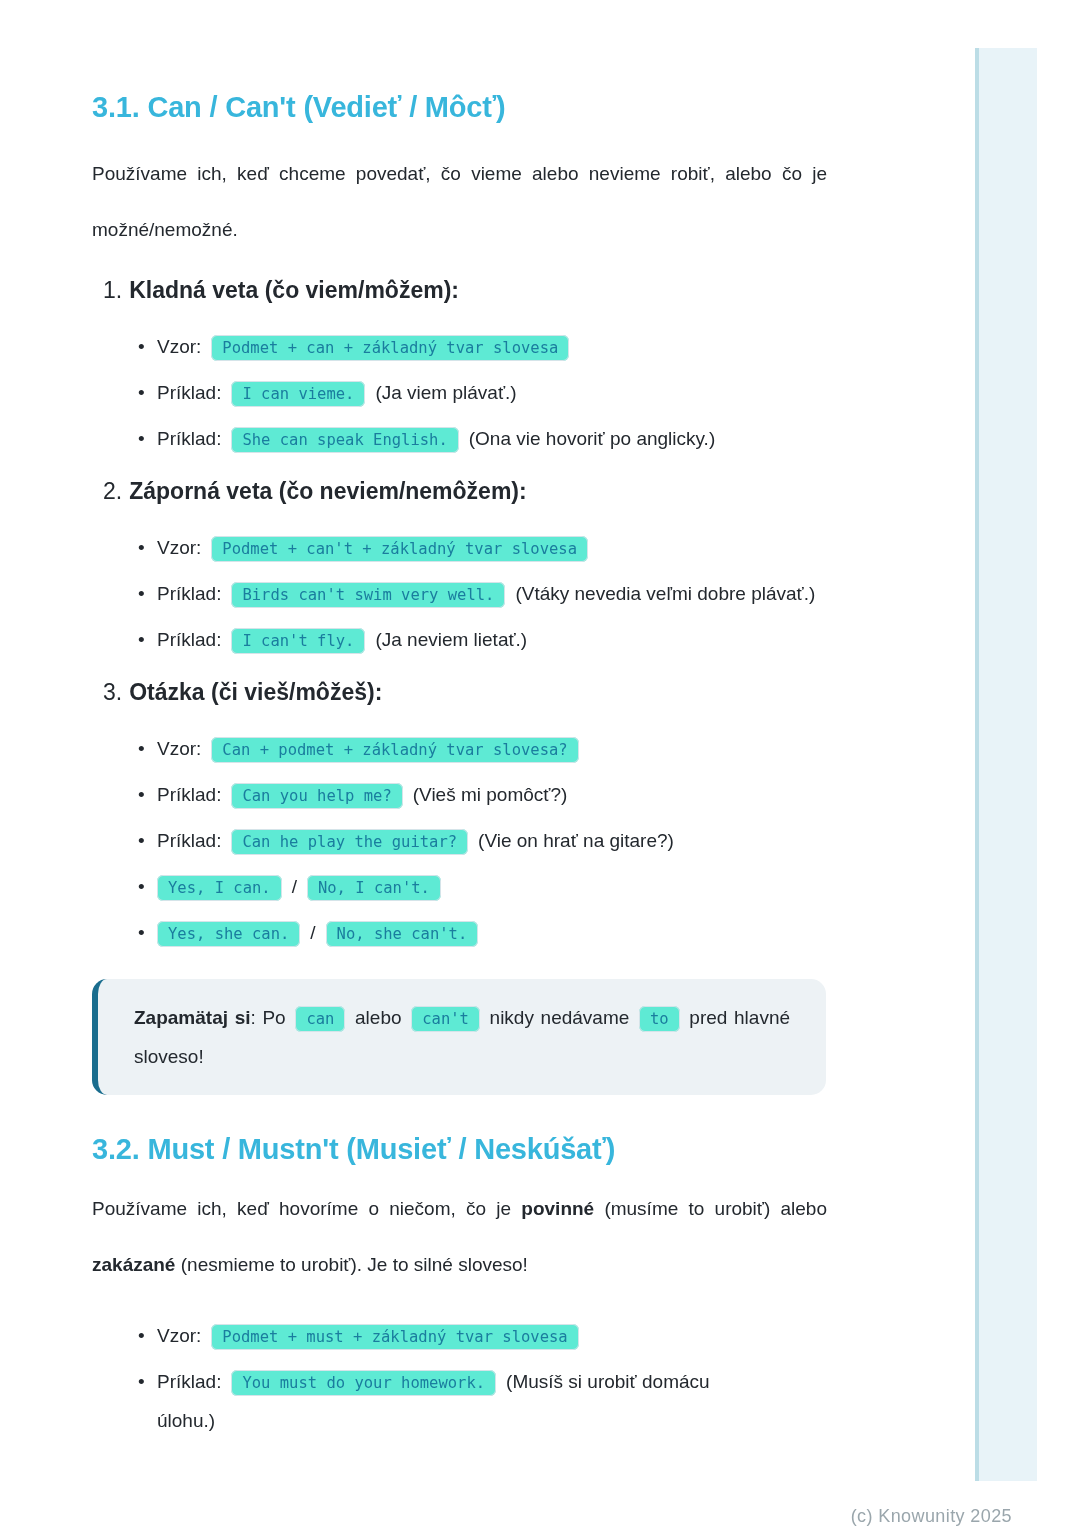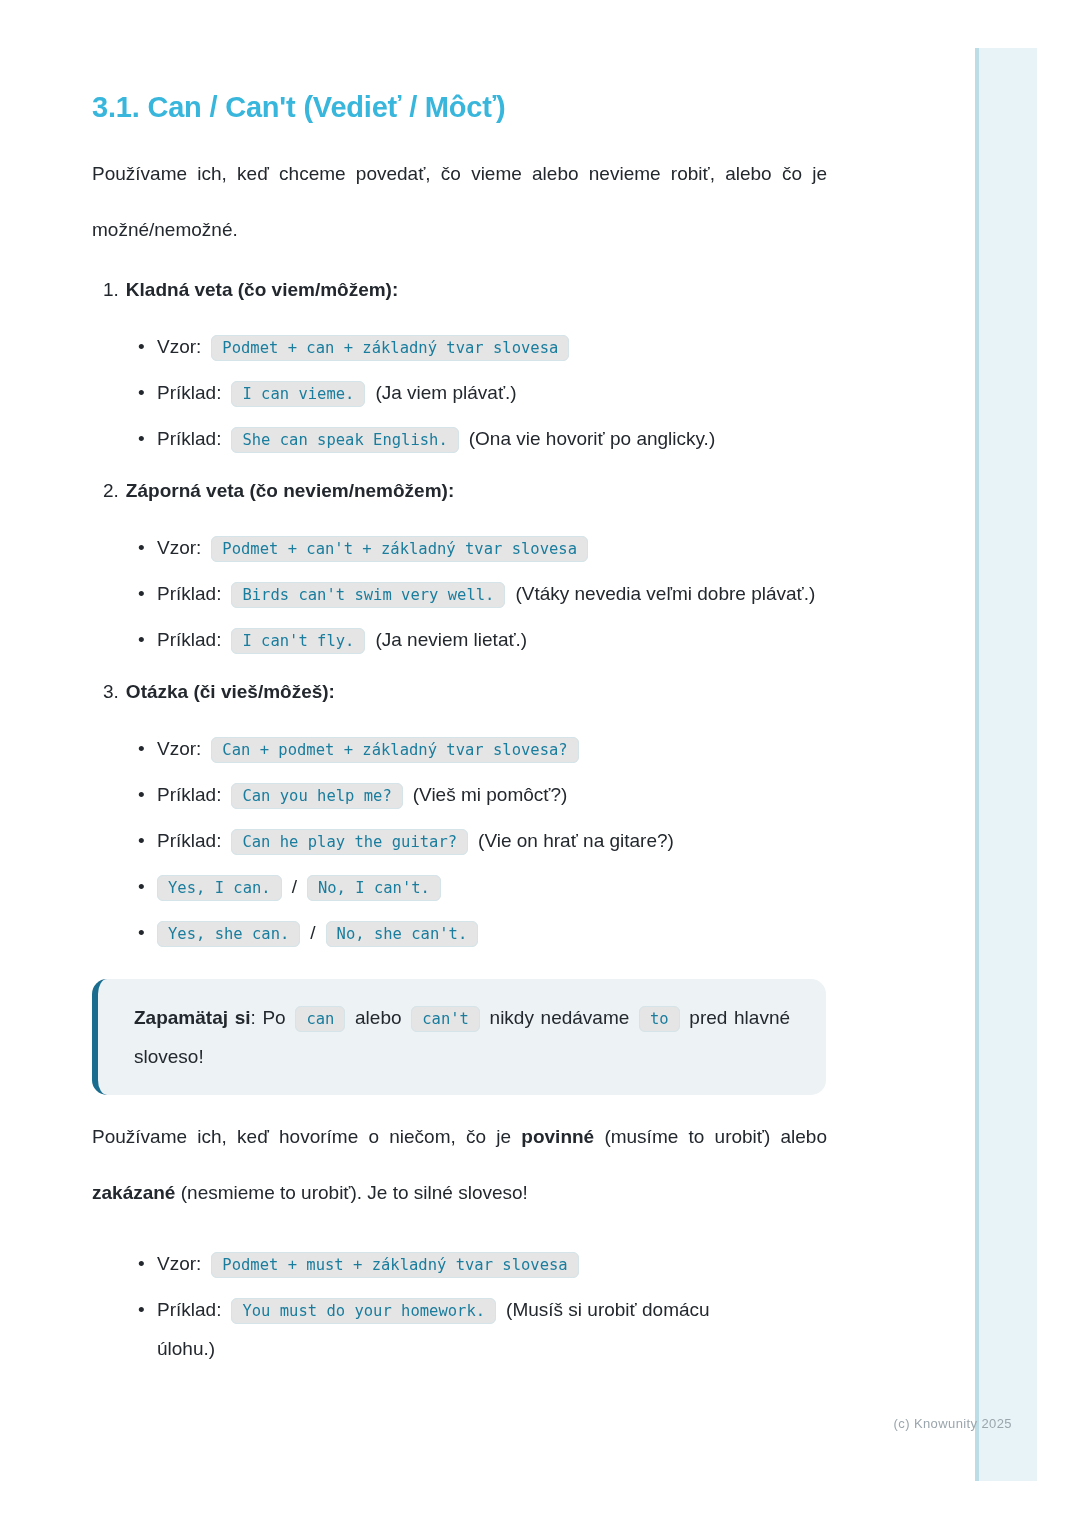--- a/index.html
+++ b/index.html
@@ -5,47 +5,47 @@
   html,body { margin:0; padding:0; background:#ffffff; }
   .page {
     position:relative; width:1080px; height:1528px; background:#ffffff;
     font-family:"Liberation Sans", sans-serif; color:#23282e; overflow:hidden;
   }
   .edge-strip {
     position:absolute; left:975px; top:48px; width:58px; height:1433px;
     background:#e8f3f8; border-left:4px solid #bcdde6; z-index:1;
   }
   .watermark {
-    position:absolute; top:1416px; right:68px; z-index:3;
-    font-size:13px; color:#9aa6ac; letter-spacing:0.4px;
+    position:absolute; top:1506px; right:68px; z-index:3;
+    font-size:18px; color:#9aa6ac; letter-spacing:0.4px;
   }
   .content { position:absolute; left:92px; top:0; width:735px; padding-top:52px; z-index:2;margin-top:38px; }
 
   .h { margin:0; font-size:29px; line-height:34px; font-weight:700; color:#38b6dc; letter-spacing:-0.2px; }
   .h.second { margin-top:36px; line-height:36px; }
 
   .intro { margin:22px 0 0; font-size:19px; line-height:56px; text-align:justify; }
   .intro.second { margin-top:14px; }
   .intro b { font-weight:700; }
 
-  .ghead { margin-top:18px; padding-left:11px; font-size:19px; line-height:28px; }
+  .ghead { margin-top:18px; padding-left:11px; font-size:23px; line-height:28px; }
   .gnum { margin-right:7px; }
   .gtitle { font-weight:700; }
 
   .bullet { position:relative; padding-left:65px; margin-top:24px; font-size:19px; line-height:38px; }
   .bullet + .bullet { margin-top:7px; }
   .bullet.narrow { max-width:600px; }
   .dot { position:absolute; left:46px; top:0; }
   .lbl { margin-right:10px; }
   .trail { margin-left:10px; }
   .sep { margin:0 10px; }
 
   .chip {
     font-family:"DejaVu Sans Mono", monospace; font-size:15.5px; color:#1a7d9e;
-    background:#e5e5e5; border:1px solid #d5e4e9; border-radius:6px;
+    background:#5eead4; border:1px solid #d5e4e9; border-radius:6px;
     padding:3px 10px; white-space:nowrap;
   }
 
   .note {
     box-sizing:border-box; width:734px; margin-top:26px;
     background:#edf2f5; border-left:6px solid #1a6d8e; border-radius:15px;
     padding:20px 36px;
   }
   .note-p { margin:0; font-size:19px; line-height:37px; text-align:justify; }
   .note-p b { font-weight:700; }
@@ -120,20 +120,21 @@
       <span class="dot">•</span>
       <code class="chip">Yes, she can.</code><span class="sep">/</span><code class="chip">No, she can't.</code>
     </div>
 
     <div class="note">
       <p class="note-p">
         <b>Zapamätaj si</b><span>: Po </span><code class="chip">can</code><span> alebo </span><code class="chip">can't</code><span> nikdy nedávame </span><code class="chip">to</code><span> pred hlavné sloveso!</span>
       </p>
     </div>
 
+    <h2 class="h second">3.2. Must / Mustn't (Musieť / Neskúšať)</h2>
 
     <p class="intro second">
       <span>Používame ich, keď hovoríme o niečom, čo je </span><b>povinné</b><span> (musíme to urobiť) alebo </span><b>zakázané</b><span> (nesmieme to urobiť). Je to silné sloveso!</span>
     </p>
 
     <div class="bullet">
       <span class="dot">•</span>
       <span class="lbl">Vzor:</span><code class="chip">Podmet + must + základný tvar slovesa</code><span class="trail"></span>
     </div>
     <div class="bullet narrow">

